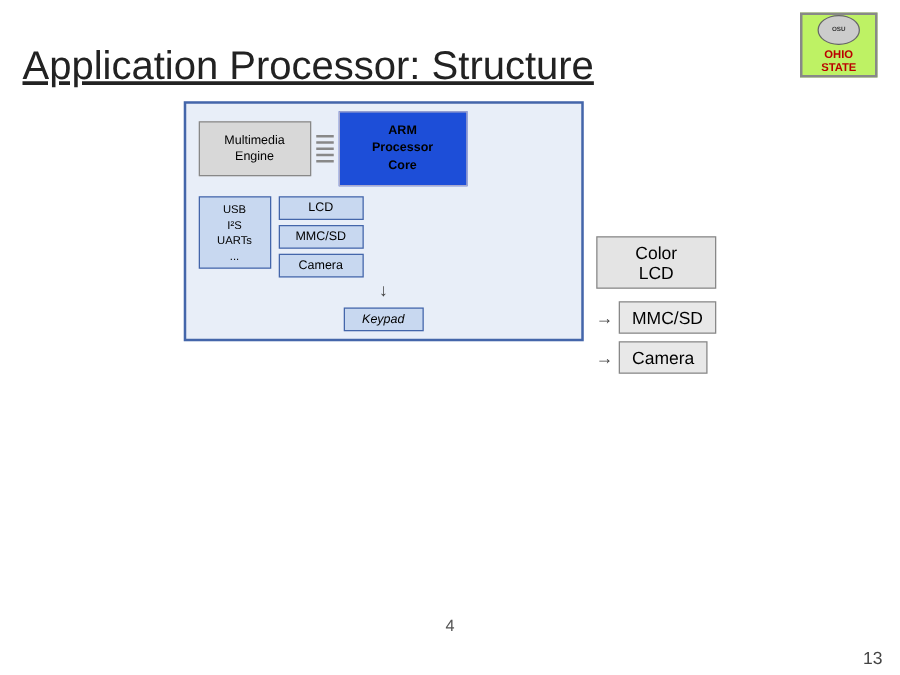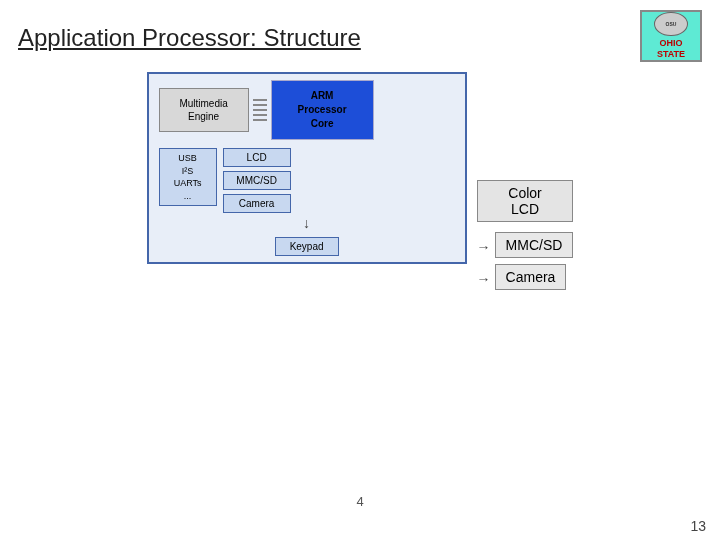--- a/index.html
+++ b/index.html
@@ -14,32 +14,32 @@
 
     
     .header {
       display: flex;
       justify-content: space-between;
       align-items: flex-start;
       padding: 10px 18px 0 18px;
     }
 
     .page-title {
-      font-size: 24px;
+      font-size: 32px;
       font-weight: normal;
       color: #222;
-      margin-top: 14px;
+      margin-top: 24px;
       text-decoration: underline;
     }
 
     .logo {
       width: 62px;
       height: 52px;
       border: 2px solid #888;
-      background: #5eead4;
+      background: #bef264;
       display: flex;
       flex-direction: column;
       align-items: center;
       justify-content: center;
       font-size: 7px;
       color: #333;
       text-align: center;
       line-height: 1.2;
     }
 
@@ -185,20 +185,21 @@
       margin-top: 6px;
       padding: 0 4px;
     }
 
     .keypad-box {
       border: 1px solid #4466aa;
       background: #c8d8f0;
       font-size: 10px;
       text-align: left;
       padding: 3px 14px;
+      font-style: italic;
     }
 
     .ext-box {
       border: 1px solid #888;
       background: #e8e8e8;
       font-size: 14px;
       text-align: center;
       padding: 4px 10px;
       min-width: 60px;
     }

